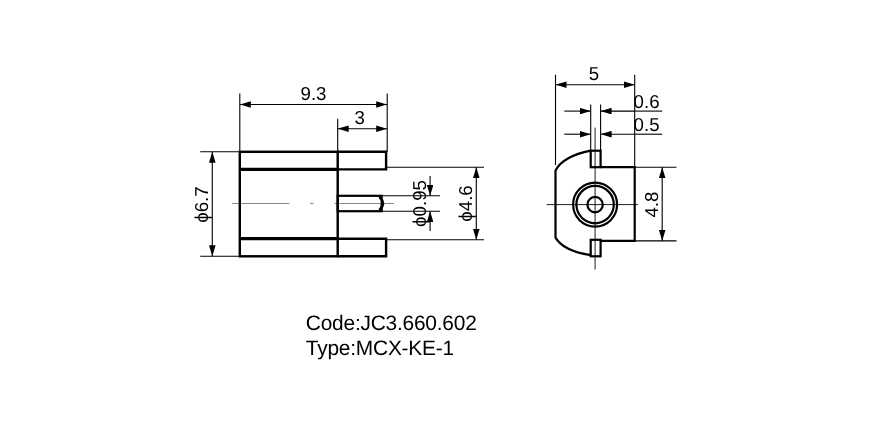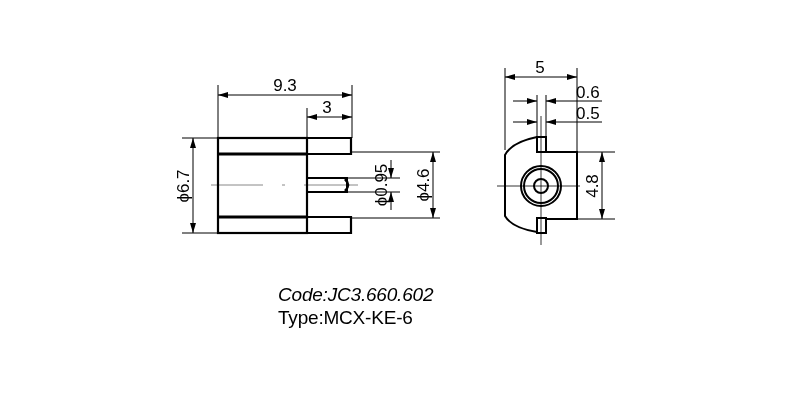--- a/index.html
+++ b/index.html
@@ -1,20 +1,20 @@
 <!DOCTYPE html>
 <html><head>
 <meta charset="utf-8">
 <style>
   html, body { margin: 0; padding: 0; background: #ffffff; }
   body { width: 800px; height: 400px; overflow: hidden; position: relative; }
   #canvas { position: absolute; left: 0; top: 0; width: 800px; height: 400px; }
   .dim-text { font-family: "Liberation Sans", sans-serif; font-size: 17px; fill: #000; }
   .caption { position: absolute; left: 278px; font-family: "Liberation Sans", sans-serif; font-size: 19px; color: #000; letter-spacing: -0.2px; }
-  #caption-code { top: 284px; font-style: italic; }
+  #caption-code { top: 284px; }
   #caption-type { top: 307px; }
 </style>
 </head>
 <body>
 
 <svg id="canvas" viewBox="0 0 800 400" xmlns="http://www.w3.org/2000/svg">
   <defs>
     <marker id="arr" viewBox="0 0 10 6" refX="10" refY="3" markerWidth="10" markerHeight="6" orient="auto-start-reverse" markerUnits="userSpaceOnUse">
       <path d="M0,0 L10,3 L0,6 z" fill="#000"></path>
     </marker>
@@ -130,13 +130,13 @@
     </g>
 
     <g>
       <line x1="602" y1="152" x2="602" y2="219" stroke="#000" stroke-width="1" marker-start="url(#arr)" marker-end="url(#arr)"></line>
       <text class="dim-text" transform="translate(598,186) rotate(-90)" text-anchor="middle">4.8</text>
     </g>
   </g>
 </svg>
 
 <div class="caption" id="caption-code">Code:JC3.660.602</div>
-<div class="caption" id="caption-type">Type:MCX-KE-6</div>
+<div class="caption" id="caption-type">Type:MCX-KE-1</div>
 
 </body></html>

